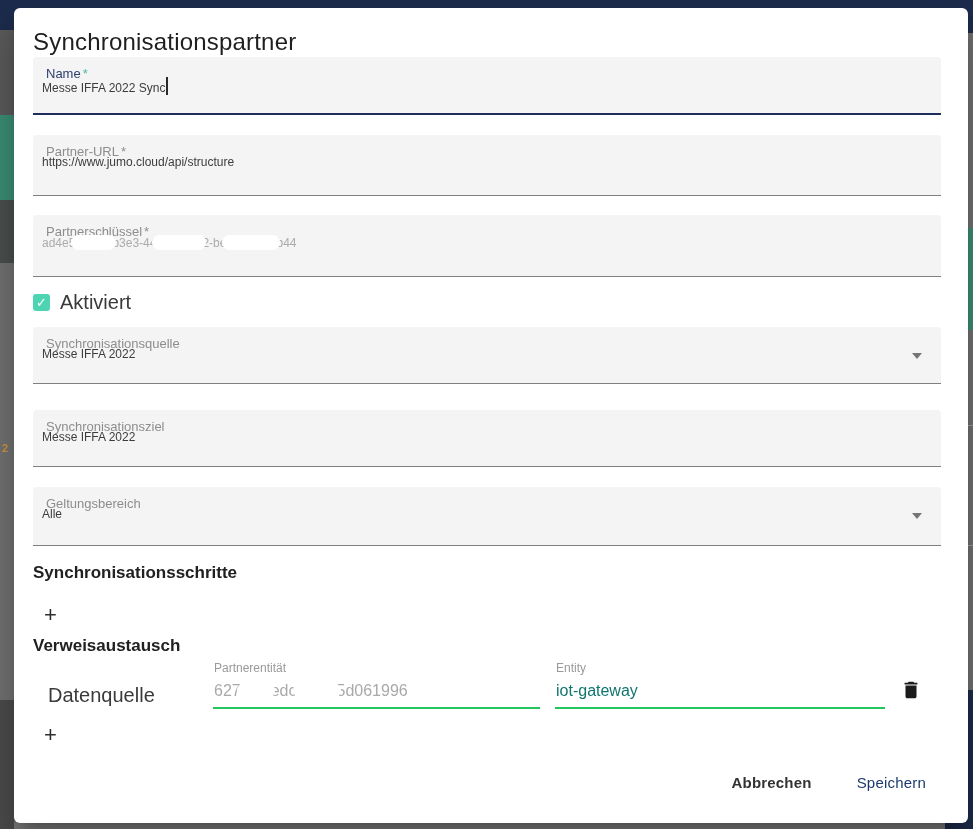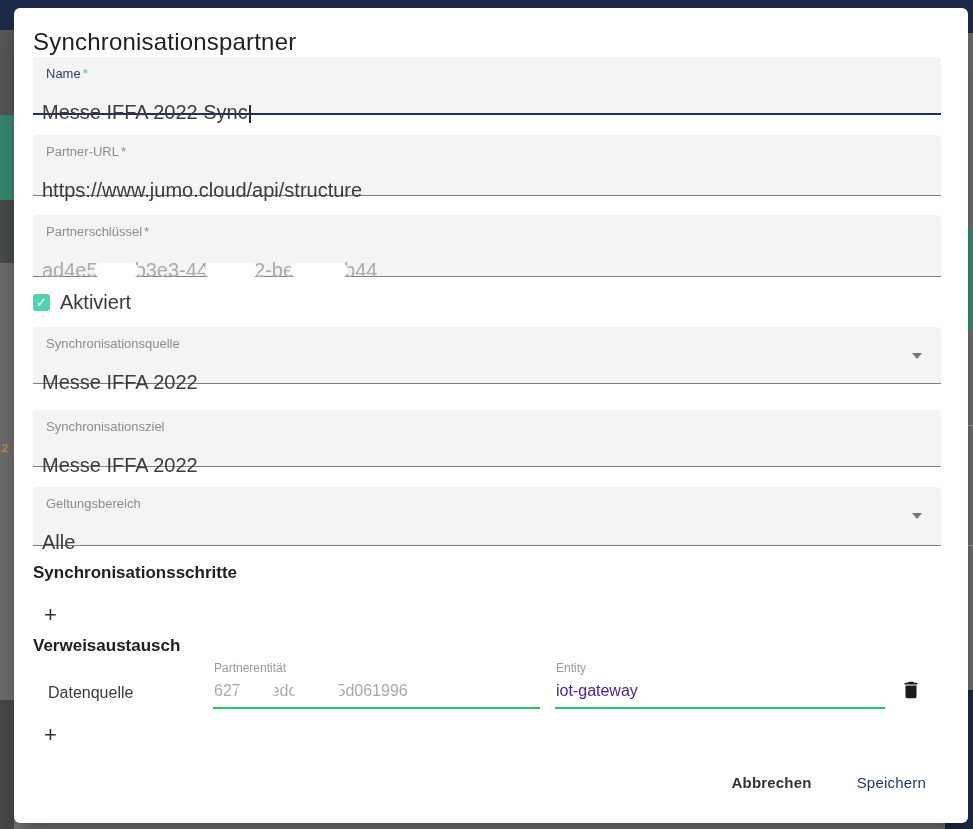--- a/index.html
+++ b/index.html
@@ -41,21 +41,21 @@
     border-bottom:1px solid #7f7f7f;
   }
   .field.focused{border-bottom:2px solid #1f2f5c;}
   .flabel{
     position:absolute;left:13px;top:9px;font-size:13px;color:#8d8d8d;white-space:nowrap;
   }
   .flabel.navy{color:#2e4070;}
   .flabel .req{margin-left:2px;}
   .flabel.navy .req{color:#4db6ac;}
   .fvalue{
-    position:absolute;left:9px;top:44px;font-size:20px;color:#3c3c3c;white-space:nowrap;
+    position:absolute;left:9px;top:20px;font-size:12px;color:#3c3c3c;white-space:nowrap;
   }
   .fvalue.dim{color:#ababab;}
   .caret{
     display:inline-block;width:2px;height:18px;background:#2a2a2a;
     vertical-align:text-bottom;margin-left:1px;
   }
   .blob{
     display:inline-block;height:15px;background:#ffffff;border-radius:8px;
     vertical-align:middle;margin:0 -4px 2px -4px;position:relative;z-index:2;
   }
@@ -80,24 +80,24 @@
   .section-heading{
     position:absolute;left:19px;margin:0;font-size:17px;font-weight:700;color:#212121;
   }
   .add-btn{
     position:absolute;left:30px;width:30px;height:26px;
     font-size:22px;font-weight:400;color:#2f2f2f;line-height:24px;cursor:pointer;
     background:none;border:none;padding:0;text-align:left;
     font-family:"Liberation Sans","DejaVu Sans",sans-serif;
   }
   
-  .ref-type{position:absolute;left:34px;top:676px;font-size:16px;color:#3a3a3a;}
+  .ref-type{position:absolute;left:34px;top:676px;font-size:20px;color:#3a3a3a;}
   .mini-field{position:absolute;top:645px;height:56px;border-bottom:2px solid #22c55e;}
   .mini-field .mlabel{position:absolute;left:1px;top:8px;font-size:12px;color:#9a9a9a;}
-  .mini-field .mvalue{position:absolute;left:1px;top:29px;font-size:16px;color:#4c1d95;white-space:nowrap;}
+  .mini-field .mvalue{position:absolute;left:1px;top:29px;font-size:16px;color:#0f766e;white-space:nowrap;}
   .mini-field .mvalue.dim{color:#a9a9a9;}
   .mini-partner{left:199px;width:327px;}
   .mini-entity{left:541px;width:330px;}
   .trash-btn{
     position:absolute;left:884px;top:668px;width:26px;height:28px;
     background:none;border:none;padding:2px;cursor:pointer;
   }
   .trash-btn svg{display:block;}
   
   .actions{

